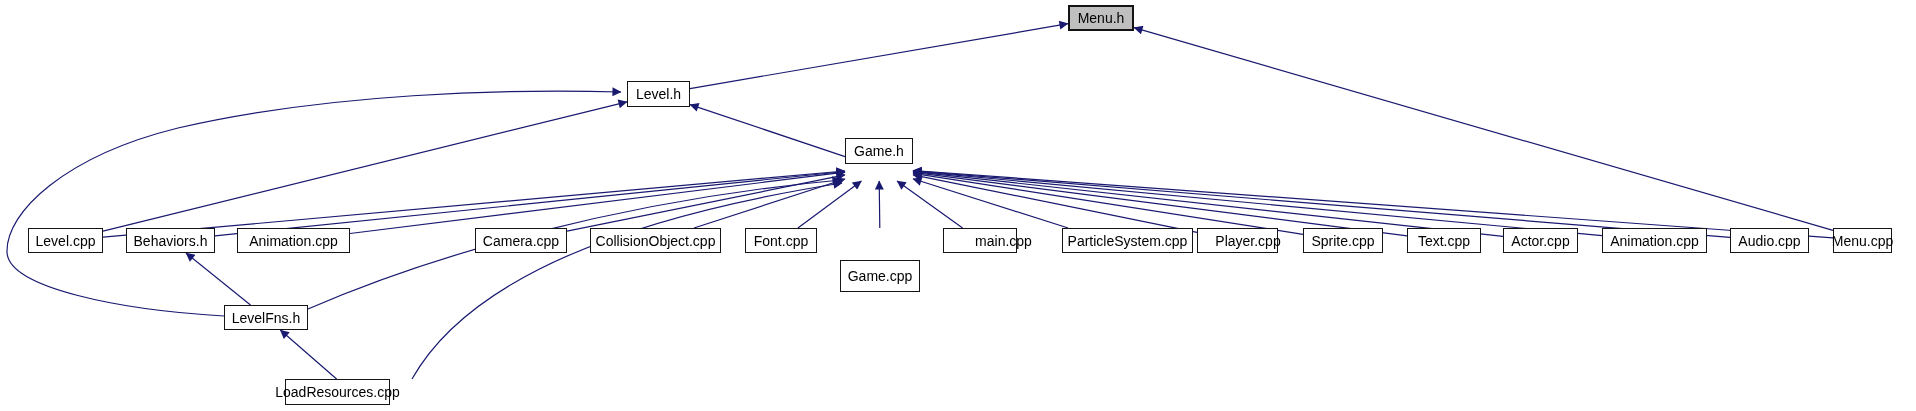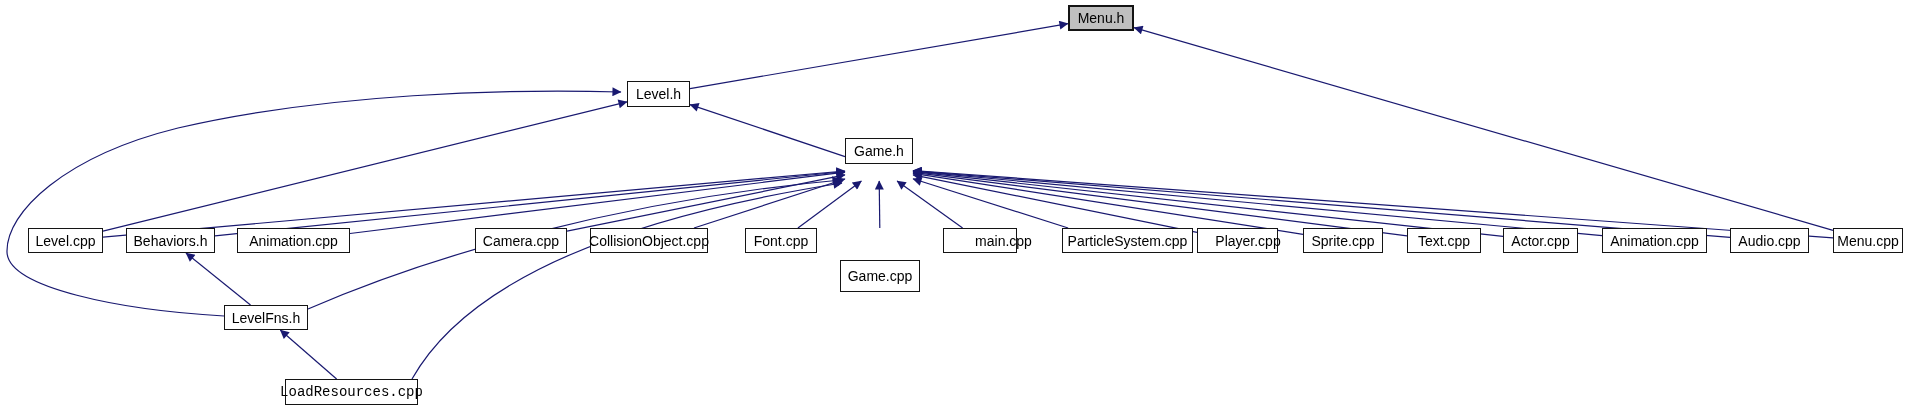--- a/index.html
+++ b/index.html
@@ -86,28 +86,28 @@
       </g>
   </svg>
   <div id="node-layer">
       <div class="node highlight" style="left: 1068px; top: 5px; width: 66px; height: 26px;">Menu.h</div>
       <div class="node" style="left: 627px; top: 81px; width: 63px; height: 26px;">Level.h</div>
       <div class="node" style="left: 845px; top: 138px; width: 68px; height: 26px;">Game.h</div>
       <div class="node" style="left: 28px; top: 228px; width: 75px; height: 25px;">Level.cpp</div>
       <div class="node" style="left: 126px; top: 228px; width: 89px; height: 25px;">Behaviors.h</div>
       <div class="node" style="left: 237px; top: 228px; width: 113px; height: 25px;">Animation.cpp</div>
       <div class="node" style="left: 475px; top: 228px; width: 92px; height: 25px;">Camera.cpp</div>
-      <div class="node" style="left: 590px; top: 228px; width: 118px; height: 25px;">CollisionObject.cpp</div>
+      <div class="node" style="left: 590px; top: 228px; width: 131px; height: 25px;">CollisionObject.cpp</div>
       <div class="node" style="left: 745px; top: 228px; width: 72px; height: 25px;">Font.cpp</div>
       <div class="node" style="left: 840px; top: 228px; width: 80px; height: 32px; margin-top: 32px;">Game.cpp</div>
       <div class="node" style="left: 943px; top: 228px; width: 74px; height: 25px; padding-left: 47px;">main.cpp</div>
       <div class="node" style="left: 1042px; top: 228px; width: 131px; height: 25px; margin-left: 20px;">ParticleSystem.cpp</div>
       <div class="node" style="left: 1197px; top: 228px; width: 81px; height: 25px; padding-left: 21px;">Player.cpp</div>
       <div class="node" style="left: 1303px; top: 228px; width: 80px; height: 25px;">Sprite.cpp</div>
       <div class="node" style="left: 1407px; top: 228px; width: 74px; height: 25px;">Text.cpp</div>
       <div class="node" style="left: 1503px; top: 228px; width: 75px; height: 25px;">Actor.cpp</div>
       <div class="node" style="left: 1602px; top: 228px; width: 105px; height: 25px;">Animation.cpp</div>
       <div class="node" style="left: 1730px; top: 228px; width: 79px; height: 25px;">Audio.cpp</div>
-      <div class="node" style="left: 1833px; top: 228px; width: 70px; height: 25px;">Menu.cpp</div>
+      <div class="node" style="left: 1833px; top: 228px; width: 59px; height: 25px;">Menu.cpp</div>
       <div class="node" style="left: 224px; top: 305px; width: 84px; height: 25px;">LevelFns.h</div>
-      <div class="node" style="left: 285px; top: 379px; width: 133px; height: 26px; font-family: Liberation Mono, monospace;">LoadResources.cpp</div>
+      <div class="node" style="left: 285px; top: 379px; width: 105px; height: 26px;">LoadResources.cpp</div>
     </div>
 </div>
 
 </body></html>

